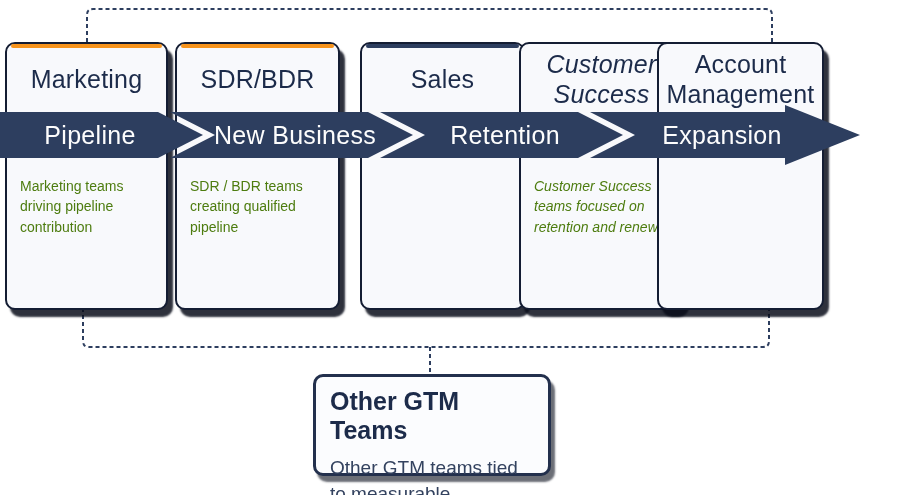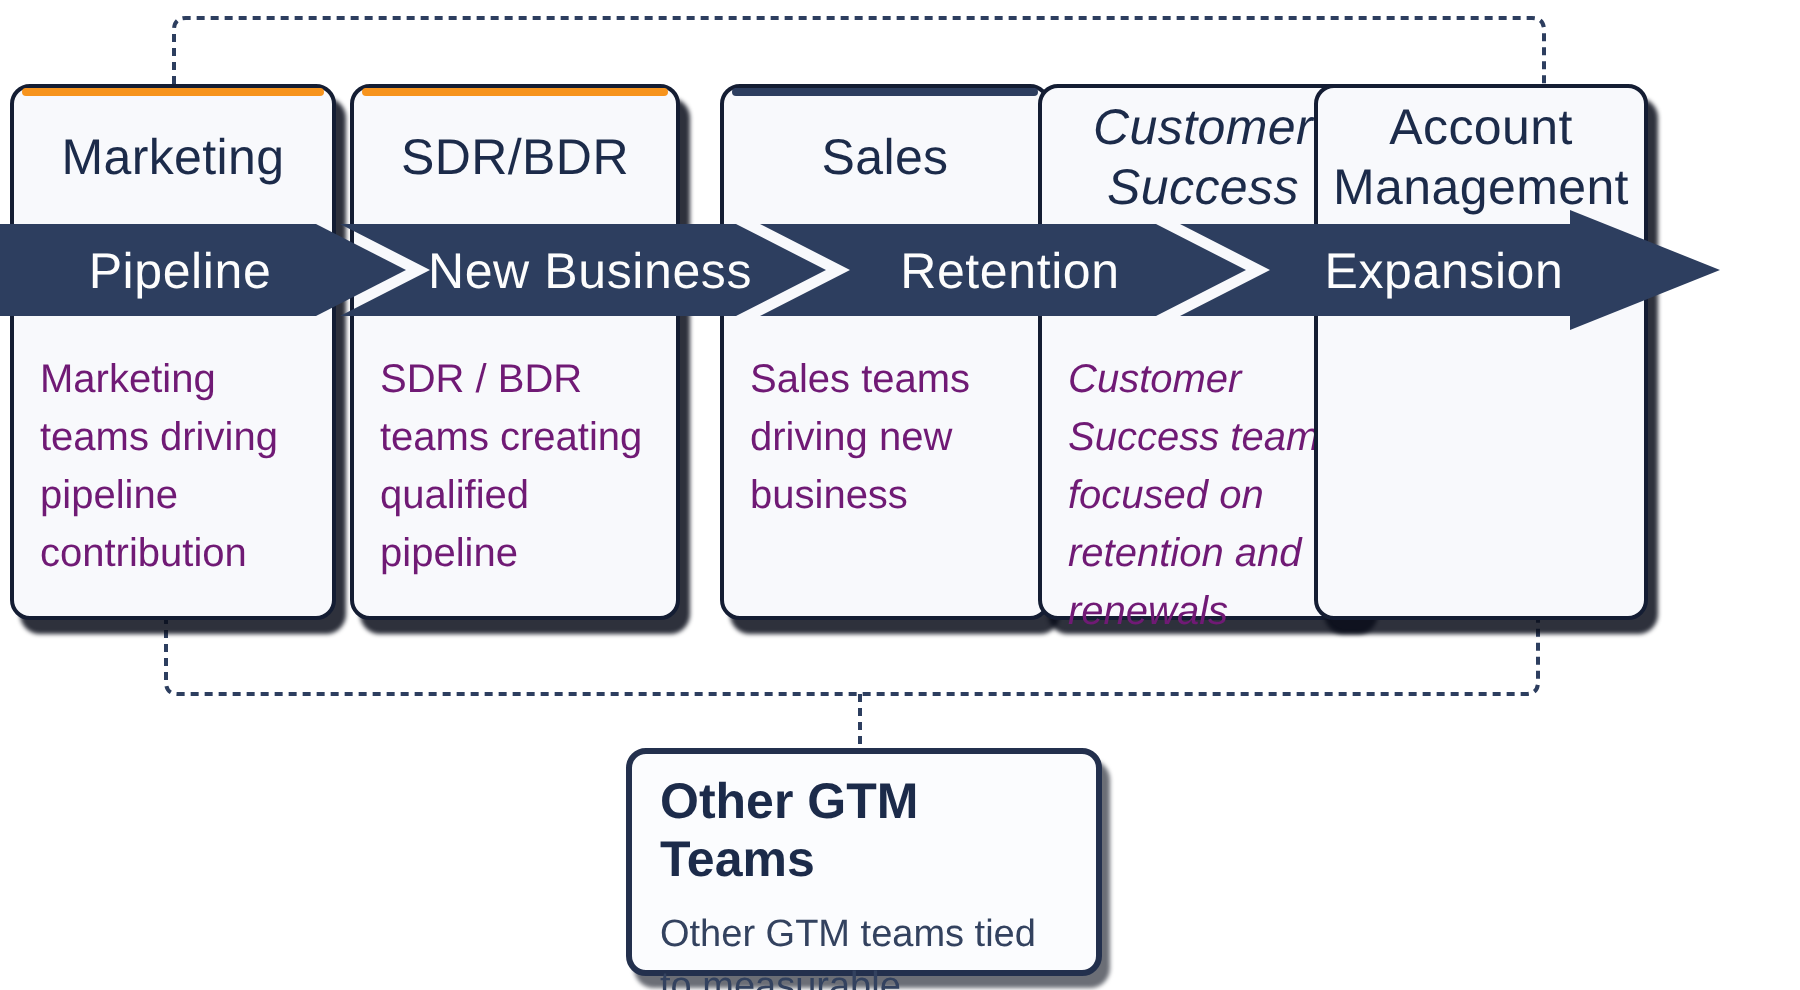--- a/index.html
+++ b/index.html
@@ -20,36 +20,36 @@
     position:absolute; top:0px; left:4px; right:4px; height:4px;
     border-radius:3px; background:transparent;
   }
   .card-header {
     display:flex; align-items:center; justify-content:center;
     height:66px; padding:2px 4px 0 4px; text-align:center;
     font-size:25px; line-height:1.2; color:#1c2b4a; letter-spacing:0.2px;
   }
   .card-body {
     position:absolute; top:132px; left:13px; right:5px;
-    font-size:20px; line-height:1.45; color:#701a75;
+    font-size:14px; line-height:1.45; color:#4d7c0f;
   }
   .c1 { left:5px;   width:163px; }
   .c2 { left:175px; width:165px; }
   .c3 { left:360px; width:165px; }
   .c4 { left:519px; width:165px;font-style:italic; }
   .c5 { left:657px; width:167px; }
   
   .arrow-band { position:absolute; left:0; top:104px; z-index:5; }
   .arrow-band text {
     fill:#fdfdfd; font-family:"Liberation Sans", sans-serif;
     font-size:25px; letter-spacing:0.3px;
   }
   
   .other-box {
-    position:absolute; left:313px; top:374px; width:238px; height:114px;
+    position:absolute; left:313px; top:374px; width:238px; height:102px;
     box-sizing:border-box; background:#fbfcfe;
     border:3px solid #23304d; border-radius:10px;
     box-shadow:4px 6px 2px rgba(9,13,26,0.6);
     padding:10px 14px; z-index:2;
   }
   .other-title { font-size:25px; font-weight:600; color:#1c2b4a; }
   .other-body  { margin-top:10px; font-size:19px; line-height:1.35; color:#33425f; }
 </style>
 </head>
 <body>
@@ -70,21 +70,20 @@
 
   <div class="card c2">
     <div class="card-accent" style="background: rgb(247, 148, 29);"></div>
     <div class="card-header">SDR/BDR</div>
     <div class="card-body">SDR / BDR teams creating qualified pipeline</div>
   </div>
 
   <div class="card c3">
     <div class="card-accent" style="background: rgb(45, 62, 95);"></div>
     <div class="card-header">Sales</div>
-    <div class="card-body">Sales teams driving new business</div>
   </div>
 
   <div class="card c4">
     <div class="card-accent"></div>
     <div class="card-header">Customer Success</div>
     <div class="card-body">Customer Success teams focused on retention and renewals</div>
   </div>
 
   <div class="card c5">
     <div class="card-accent"></div>

